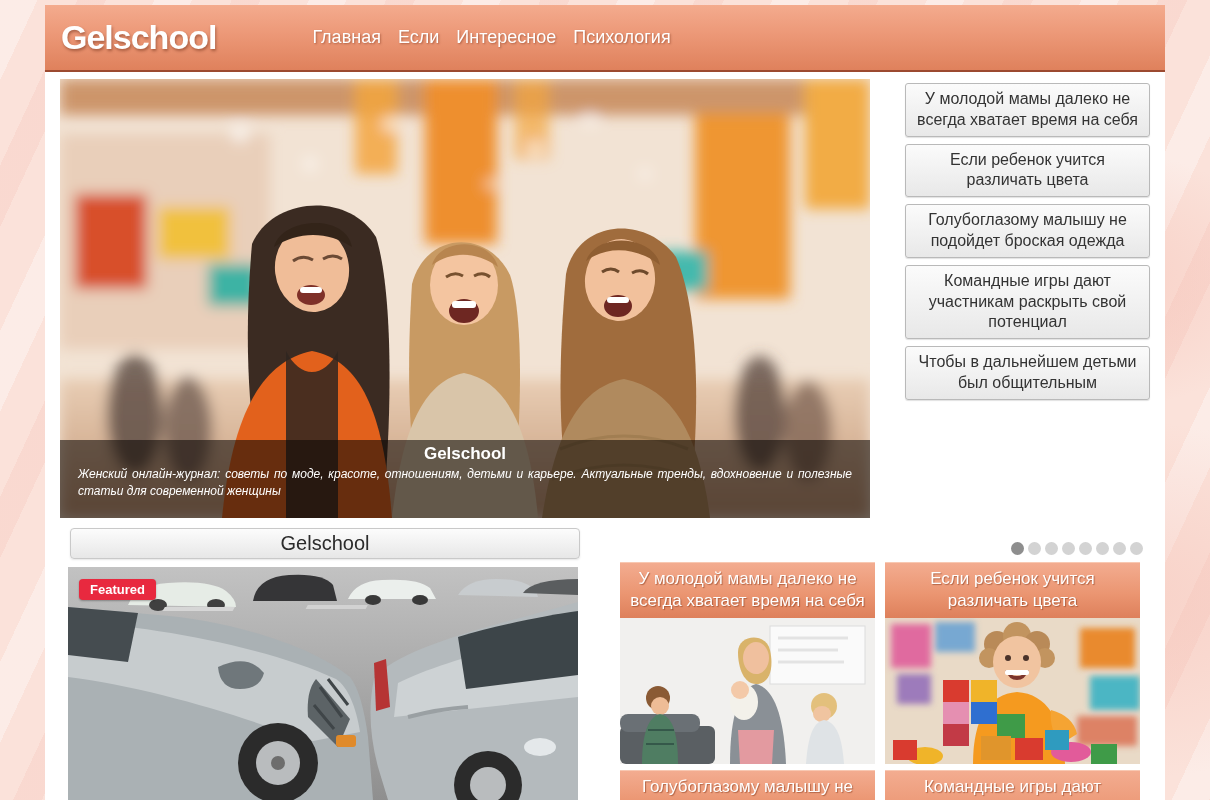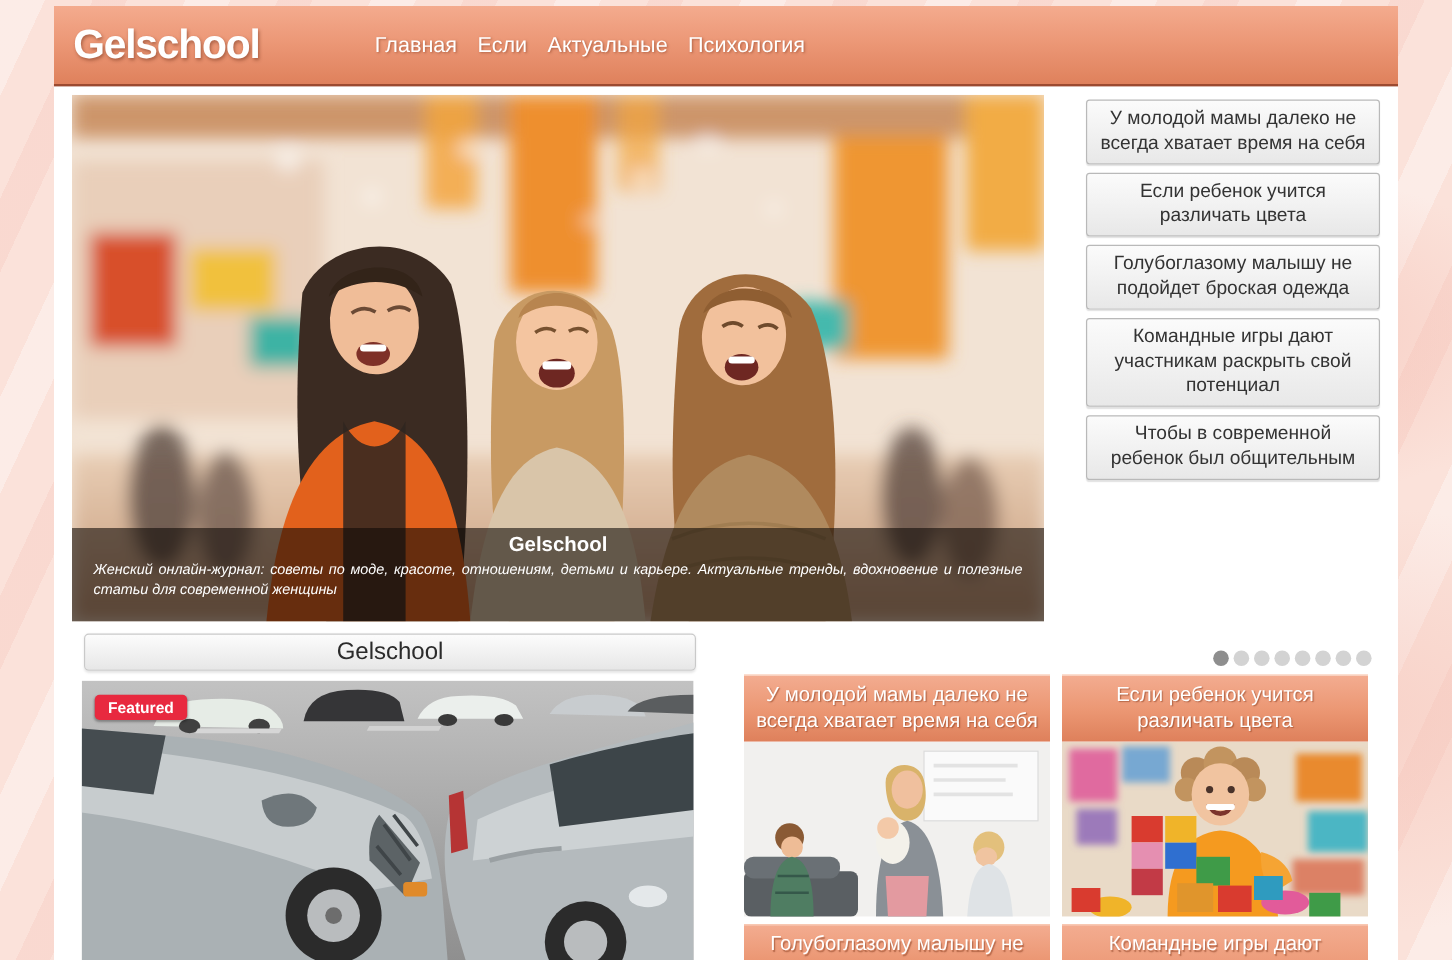--- a/index.html
+++ b/index.html
@@ -102,21 +102,21 @@
 <body>
 
 <div class="page">
   <div class="container">
 
     <div class="site-header">
       <div class="logo">Gelschool</div>
       <div class="nav">
         <a>Главная</a>
         <a>Если</a>
-        <a>Актуальные</a>
+        <a>Интересное</a>
         <a>Психология</a>
       </div>
     </div>
 
     <div class="hero">
       <svg width="810" height="439" viewBox="0 0 810 439">
         <defs>
           <filter id="blurbg" x="-10%" y="-10%" width="120%" height="120%">
               <feGaussianBlur stdDeviation="7"></feGaussianBlur>
             </filter>
@@ -191,21 +191,21 @@
         <h2>Gelschool</h2>
         <p>Женский онлайн-журнал: советы по моде, красоте, отношениям, детьми и карьере. Актуальные тренды, вдохновение и полезные статьи для современной женщины</p>
       </div>
     </div>
 
     <div class="sidebar">
       <a class="side-btn">У молодой мамы далеко не всегда хватает время на себя</a>
       <a class="side-btn">Если ребенок учится различать цвета</a>
       <a class="side-btn">Голубоглазому малышу не подойдет броская одежда</a>
       <a class="side-btn">Командные игры дают участникам раскрыть свой потенциал</a>
-      <a class="side-btn">Чтобы в современной ребенок был общительным</a>
+      <a class="side-btn">Чтобы в дальнейшем детьми был общительным</a>
     </div>
 
     <div class="section-title">Gelschool</div>
 
     <div class="pagination">
         <div class="dot active"></div>
         <div class="dot"></div>
         <div class="dot"></div>
         <div class="dot"></div>
         <div class="dot"></div>

